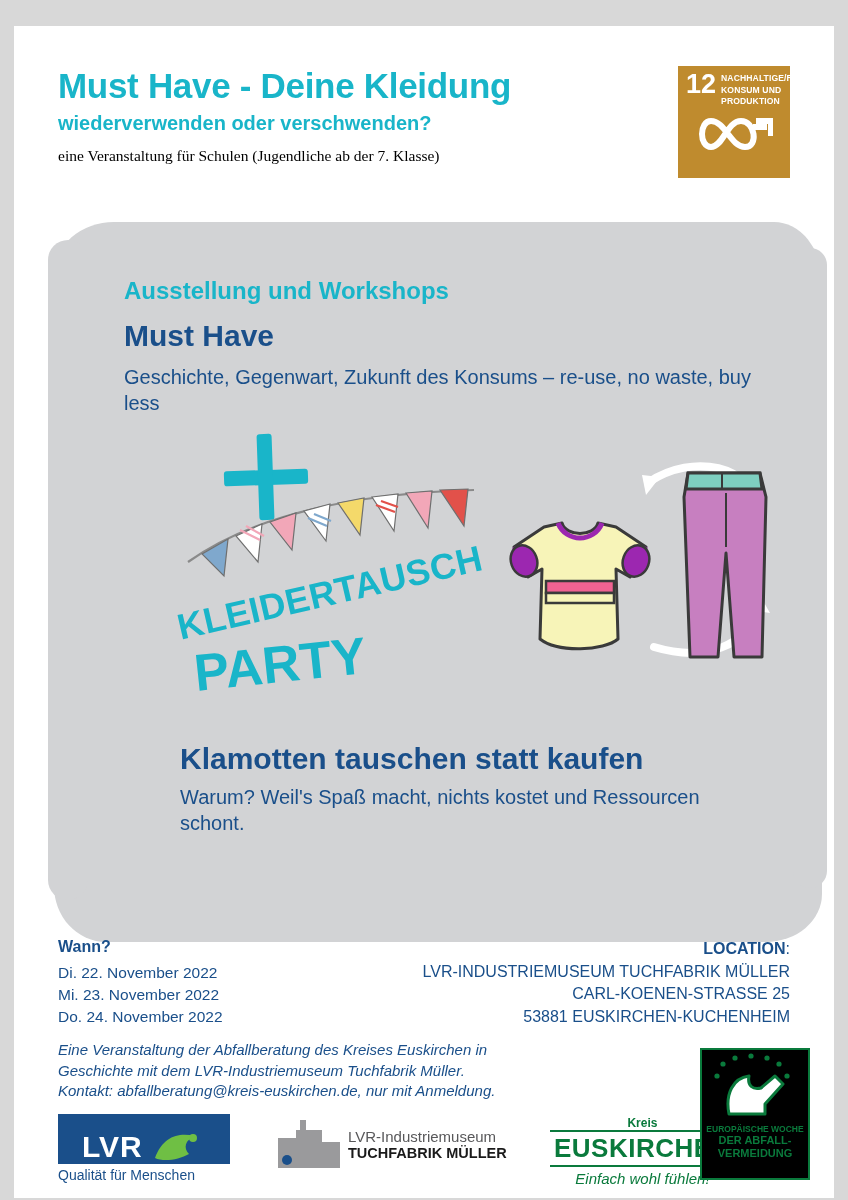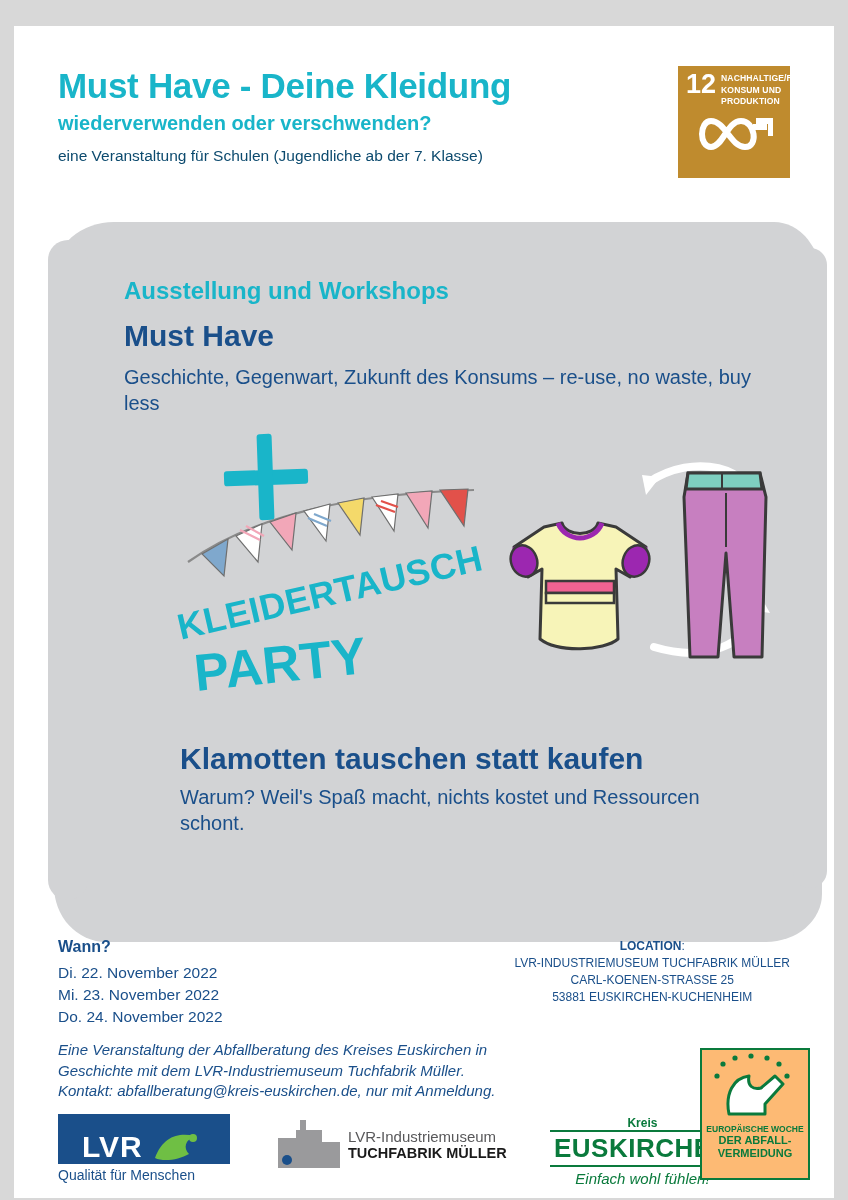--- a/index.html
+++ b/index.html
@@ -38,23 +38,24 @@
   }
   .title-sub {
     font-size: 20px;
     font-weight: bold;
     color: #19b5c9;
     line-height: 1.2;
     margin: 4px 0 0 0;
   }
   .title-note {
     font-size: 15.5px;
-    color: #0c4a6e;
+    color: #000000;
     margin: 12px 0 0 0;
     font-weight: normal;
+    font-family: Liberation Serif, serif;
   }
 
   
   .sdg {
     position: absolute;
     right: 44px;
     top: 40px;
     width: 112px;
     height: 112px;
     background: #bf8b2e;
@@ -215,23 +216,23 @@
     font-weight: bold;
   }
   .wann div {
     font-size: 15.5px;
     line-height: 1.42;
   }
   .location {
     position: absolute;
     right: 44px;
     top: 912px;
-    text-align: center;
-    color: #1a4f8a;
-    font-size: 12px;
+    text-align: right;
+    color: #1a4f8a;
+    font-size: 16px;
     line-height: 1.42;
   }
   .location .loc-label { font-weight: bold; }
 
   
   .footnote {
     position: absolute;
     left: 44px;
     top: 1014px;
     width: 520px;
@@ -298,21 +299,21 @@
   .kreis-claim { font-size: 15px; font-style: italic; margin-top: 3px; }
 
   .logo-ewav {
     position: absolute;
     left: 642px;
     top: -64px;
     width: 110px;
     height: 132px;
     border: 2px solid #0a7a3c;
     box-sizing: border-box;
-    background: #fdba74;
+    background: #000000;
     text-align: center;
   }
   .ewav-text {
     color: #0a7a3c;
     font-size: 8.5px;
     font-weight: bold;
     line-height: 1.18;
     padding: 0 3px;
   }
   .ewav-big { font-size: 11px; font-weight: bold; }

